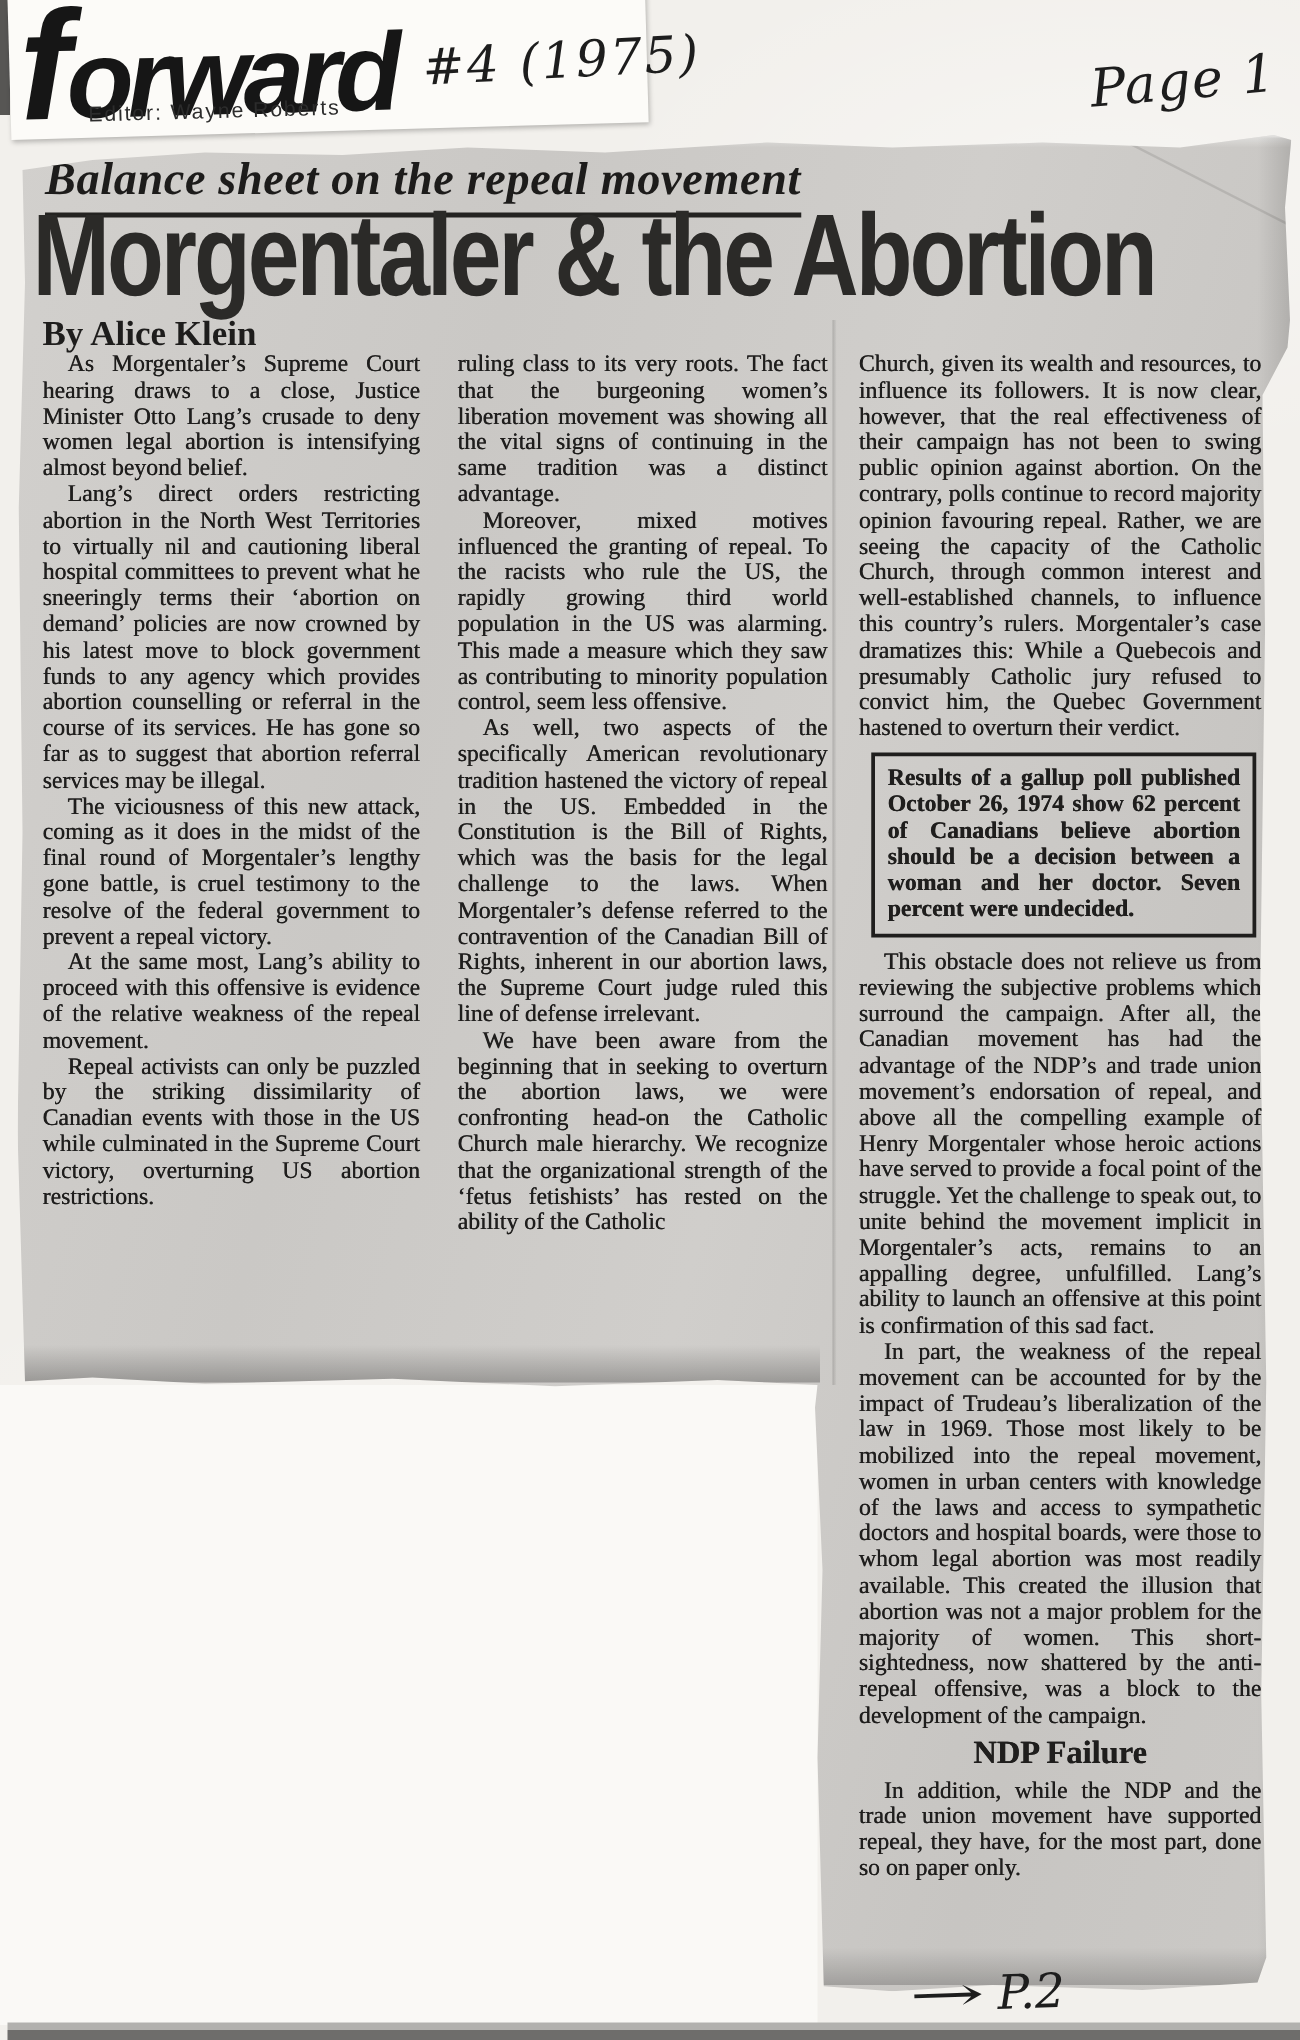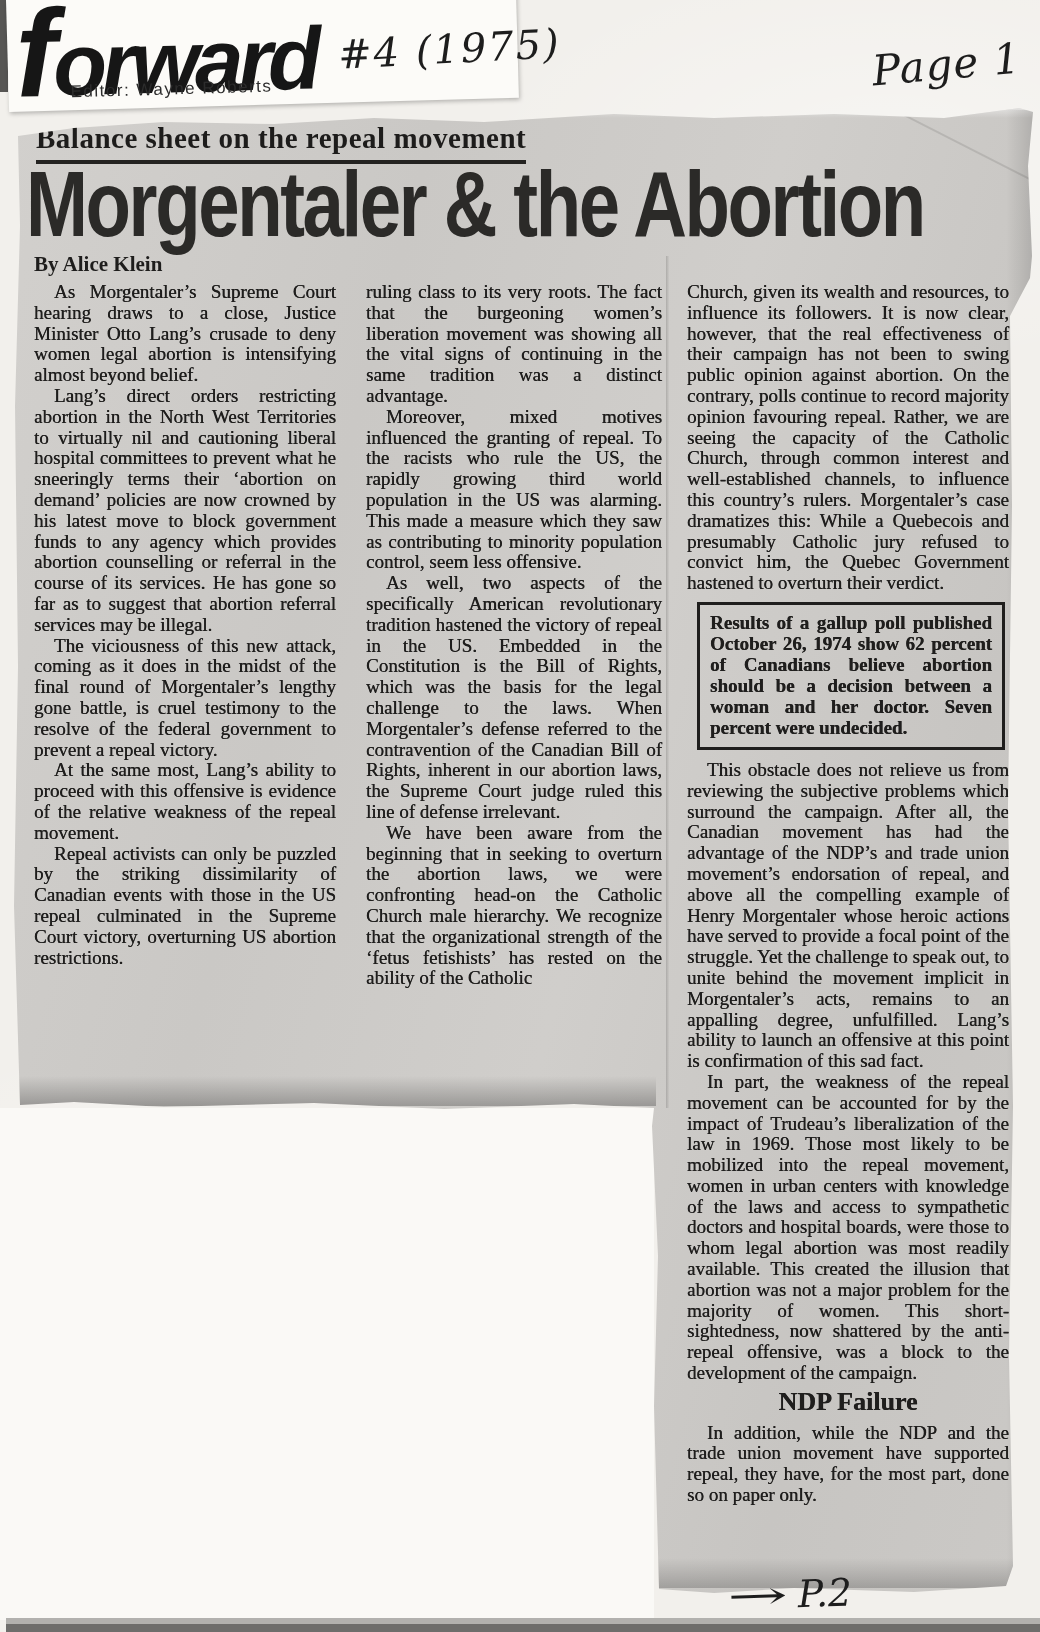--- a/index.html
+++ b/index.html
@@ -67,30 +67,30 @@
     background:linear-gradient(to right, rgba(0,0,0,0) 0%, rgba(0,0,0,0.13) 100%); }
   .shade-top-edge { position:absolute; left:0; top:0; width:100%; height:12px;
     background:linear-gradient(to bottom, rgba(255,255,255,0.55), rgba(255,255,255,0)); }
   .seam { position:absolute; left:652px; top:150px; width:3px; height:852px;
     background:linear-gradient(to right, rgba(0,0,0,0.16), rgba(0,0,0,0.02)); }
   .crease { position:absolute; left:860px; top:36px; width:170px; height:2px;
     background:rgba(0,0,0,0.1); transform:rotate(27deg); }
 
   .kicker {
     position:absolute; left:22px; top:16px; display:inline-block;
-    font-size:29px; font-weight:bold; letter-spacing:0.5px; color:#1d1c1b;
-    border-bottom:4px solid #242321; padding-bottom:5px;
+    font-size:37px; font-weight:bold; letter-spacing:0.5px; color:#1d1c1b;
+    border-bottom:4px solid #242321; padding-bottom:5px;font-style:italic;
   }
   .headline {
     position:absolute; left:12px; top:52px; white-space:nowrap;
     font-family:"Liberation Sans", sans-serif; font-weight:bold;
     font-size:93px; line-height:1; letter-spacing:-3px; color:#2b2a28;
     transform:scaleX(0.8); transform-origin:left top;
   }
-  .byline { position:absolute; left:20px; top:146px; font-size:21px; font-weight:bold; color:#1e1d1c; }
+  .byline { position:absolute; left:20px; top:146px; font-size:28px; font-weight:bold; color:#1e1d1c; }
 
   .col { position:absolute; top:176px; font-size:19px; line-height:20.8px;
     text-align:justify; color:#1f1e1d; text-shadow:0.3px 0 0 currentColor; }
   .col p { margin:0; }
   .col p.ind { text-indent:20px; }
   .col-1 { left:20px;  width:302px; }
   .col-2 { left:352px; width:296px; }
   .col-3 { left:673px; width:322px; }
 
   .pull-box {
@@ -124,21 +124,21 @@
 
     <div class="kicker">Balance sheet on the repeal movement</div>
     <div class="headline">Morgentaler &amp; the Abortion</div>
     <div class="byline">By Alice Klein</div>
 
     <div class="col col-1">
       <p class="ind">As Morgentaler’s Supreme Court hearing draws to a close, Justice Minister Otto Lang’s crusade to deny women legal abortion is intensifying almost beyond belief.</p>
       <p class="ind">Lang’s direct orders restricting abortion in the North West Territories to virtually nil and cautioning liberal hospital committees to prevent what he sneeringly terms their ‘abortion on demand’ policies are now crowned by his latest move to block government funds to any agency which provides abortion counselling or referral in the course of its services. He has gone so far as to suggest that abortion referral services may be illegal.</p>
       <p class="ind">The viciousness of this new attack, coming as it does in the midst of the final round of Morgentaler’s lengthy gone battle, is cruel testimony to the resolve of the federal government to prevent a repeal victory.</p>
       <p class="ind">At the same most, Lang’s ability to proceed with this offensive is evidence of the relative weakness of the repeal movement.</p>
-      <p class="ind">Repeal activists can only be puzzled by the striking dissimilarity of Canadian events with those in the US repeal culminated in the Supreme Court victory, overturning US abortion restrictions.</p>
+      <p class="ind">Repeal activists can only be puzzled by the striking dissimilarity of Canadian events with those in the US while culminated in the Supreme Court victory, overturning US abortion restrictions.</p>
     </div>
 
     <div class="col col-2">
       <p>ruling class to its very roots. The fact that the burgeoning women’s liberation movement was showing all the vital signs of continuing in the same tradition was a distinct advantage.</p>
       <p class="ind">Moreover, mixed motives influenced the granting of repeal. To the racists who rule the US, the rapidly growing third world population in the US was alarming. This made a measure which they saw as contributing to minority population control, seem less offensive.</p>
       <p class="ind">As well, two aspects of the specifically American revolutionary tradition hastened the victory of repeal in the US. Embedded in the Constitution is the Bill of Rights, which was the basis for the legal challenge to the laws. When Morgentaler’s defense referred to the contravention of the Canadian Bill of Rights, inherent in our abortion laws, the Supreme Court judge ruled this line of defense irrelevant.</p>
       <p class="ind">We have been aware from the beginning that in seeking to overturn the abortion laws, we were confronting head-on the Catholic Church male hierarchy. We recognize that the organizational strength of the ‘fetus fetishists’ has rested on the ability of the Catholic</p>
     </div>
 
     <div class="col col-3">

